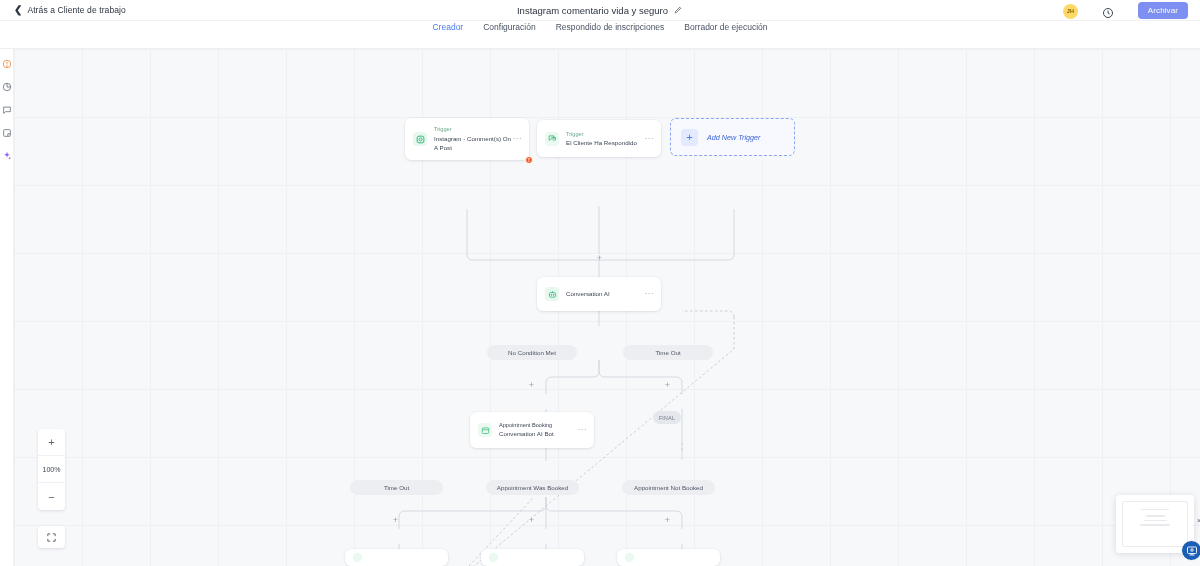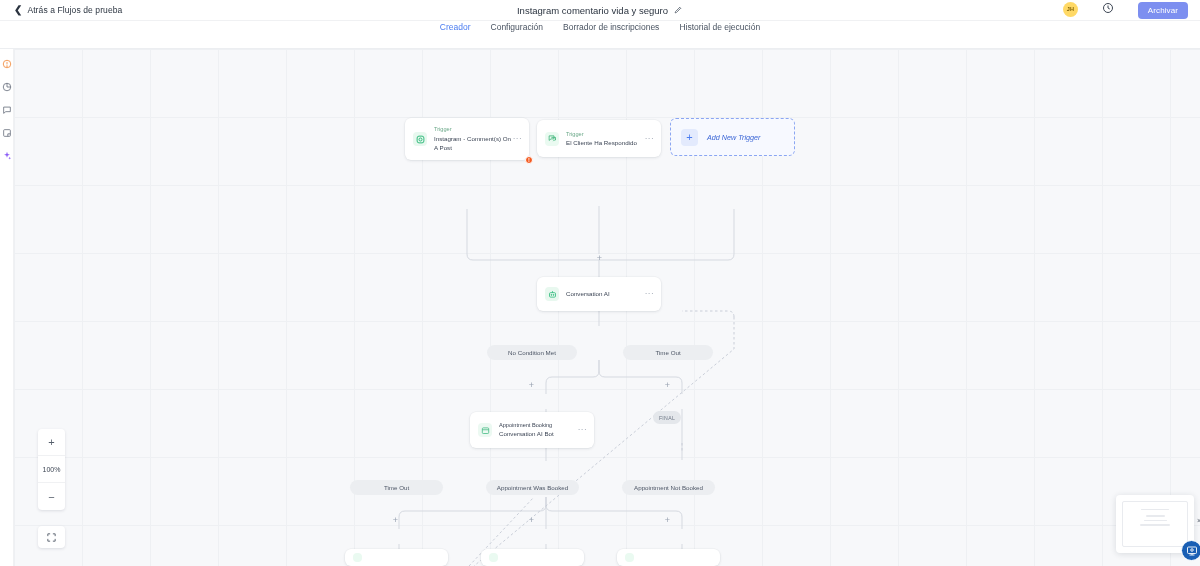--- a/index.html
+++ b/index.html
@@ -29,21 +29,21 @@
   .back-label { font-size: 8.5px; color: #2b3440; letter-spacing: .1px; }
 
   .title-wrap {
     position: absolute; left: 0; right: 0;
     display: flex; align-items: flex-start; justify-content: center; gap: 6px;
   }
   .doc-title { font-size: 9.5px; color: #2b3440; }
   .pencil-icon { width: 9px; height: 9px; display:block; }
 
   .topbar-right {
-    margin-left: auto; display: flex; align-items: flex-start;
+    margin-left: auto; display: flex; align-items: flex-end;
     gap: 24px; margin-right: 12px;
   }
   .avatar {
     width: 15px; height: 15px; border-radius: 50%;
     background: #ffd966; color: #7a5c00;
     font-size: 5.5px; font-weight: bold;
     display: flex; align-items: center; justify-content: center;
     letter-spacing: .2px;
   }
   .clock-icon { width: 12px; height: 12px; display:block; }
@@ -228,21 +228,21 @@
     display: flex; align-items: center; justify-content: center;
   }
   .popup-badge svg { width: 12px; height: 12px; display: block; }
 </style>
 </head>
 <body>
 
 <div class="topbar">
   <div class="back-link">
     <span class="back-chevron">❮</span>
-    <span class="back-label">Atrás a Flujos de prueba</span>
+    <span class="back-label">Atrás a Cliente de trabajo</span>
   </div>
 
   <div class="title-wrap">
     <span class="doc-title">Instagram comentario vida y seguro</span>
     <span>
       <svg class="pencil-icon" viewBox="0 0 24 24" fill="none" stroke="#4a5462" stroke-width="2">
         <path d="M3 21l3.5-1 11-11-2.5-2.5-11 11z"></path>
           <path d="M15 6l3 3"></path>
       </svg>
     </span>
@@ -257,22 +257,22 @@
       </svg>
     </span>
     <button class="archive-btn">Archivar</button>
   </div>
 </div>
 
 <div class="tabbar">
   <div class="tabs">
     <div class="tab active">Creador</div>
     <div class="tab">Configuración</div>
-    <div class="tab">Borrador de inscripciones</div>
-    <div class="tab">Historial de ejecución</div>
+    <div class="tab">Respondido de inscripciones</div>
+    <div class="tab">Borrador de ejecución</div>
   </div>
 </div>
 
 <div class="rail">
   <span>
     <svg class="rail-icon" viewBox="0 0 24 24" fill="none" stroke="#f08a3c" stroke-width="2">
       <circle cx="12" cy="12" r="9"></circle>
         <path d="M12 7v6"></path>
         <circle cx="12" cy="17" r=".8" fill="#f08a3c"></circle>
     </svg>

